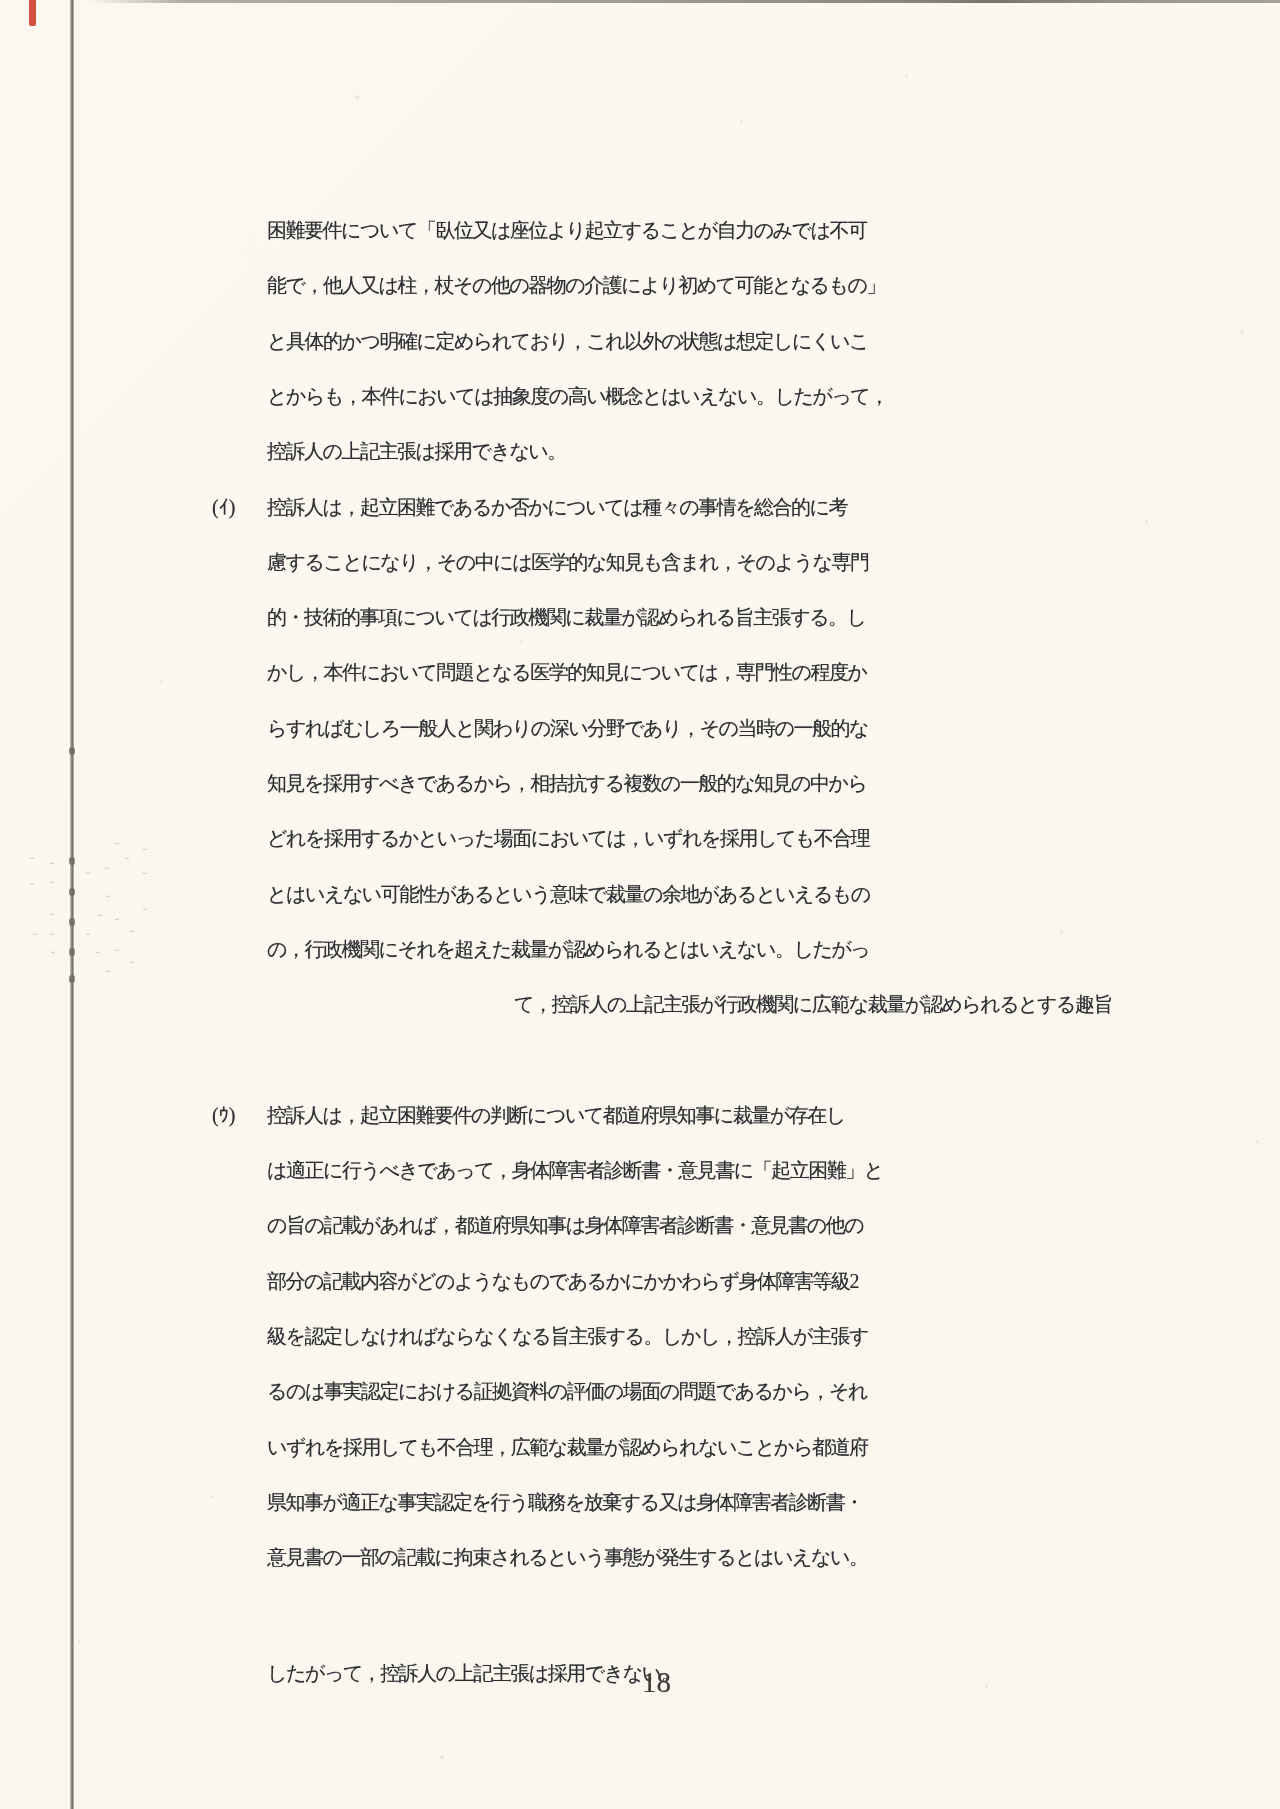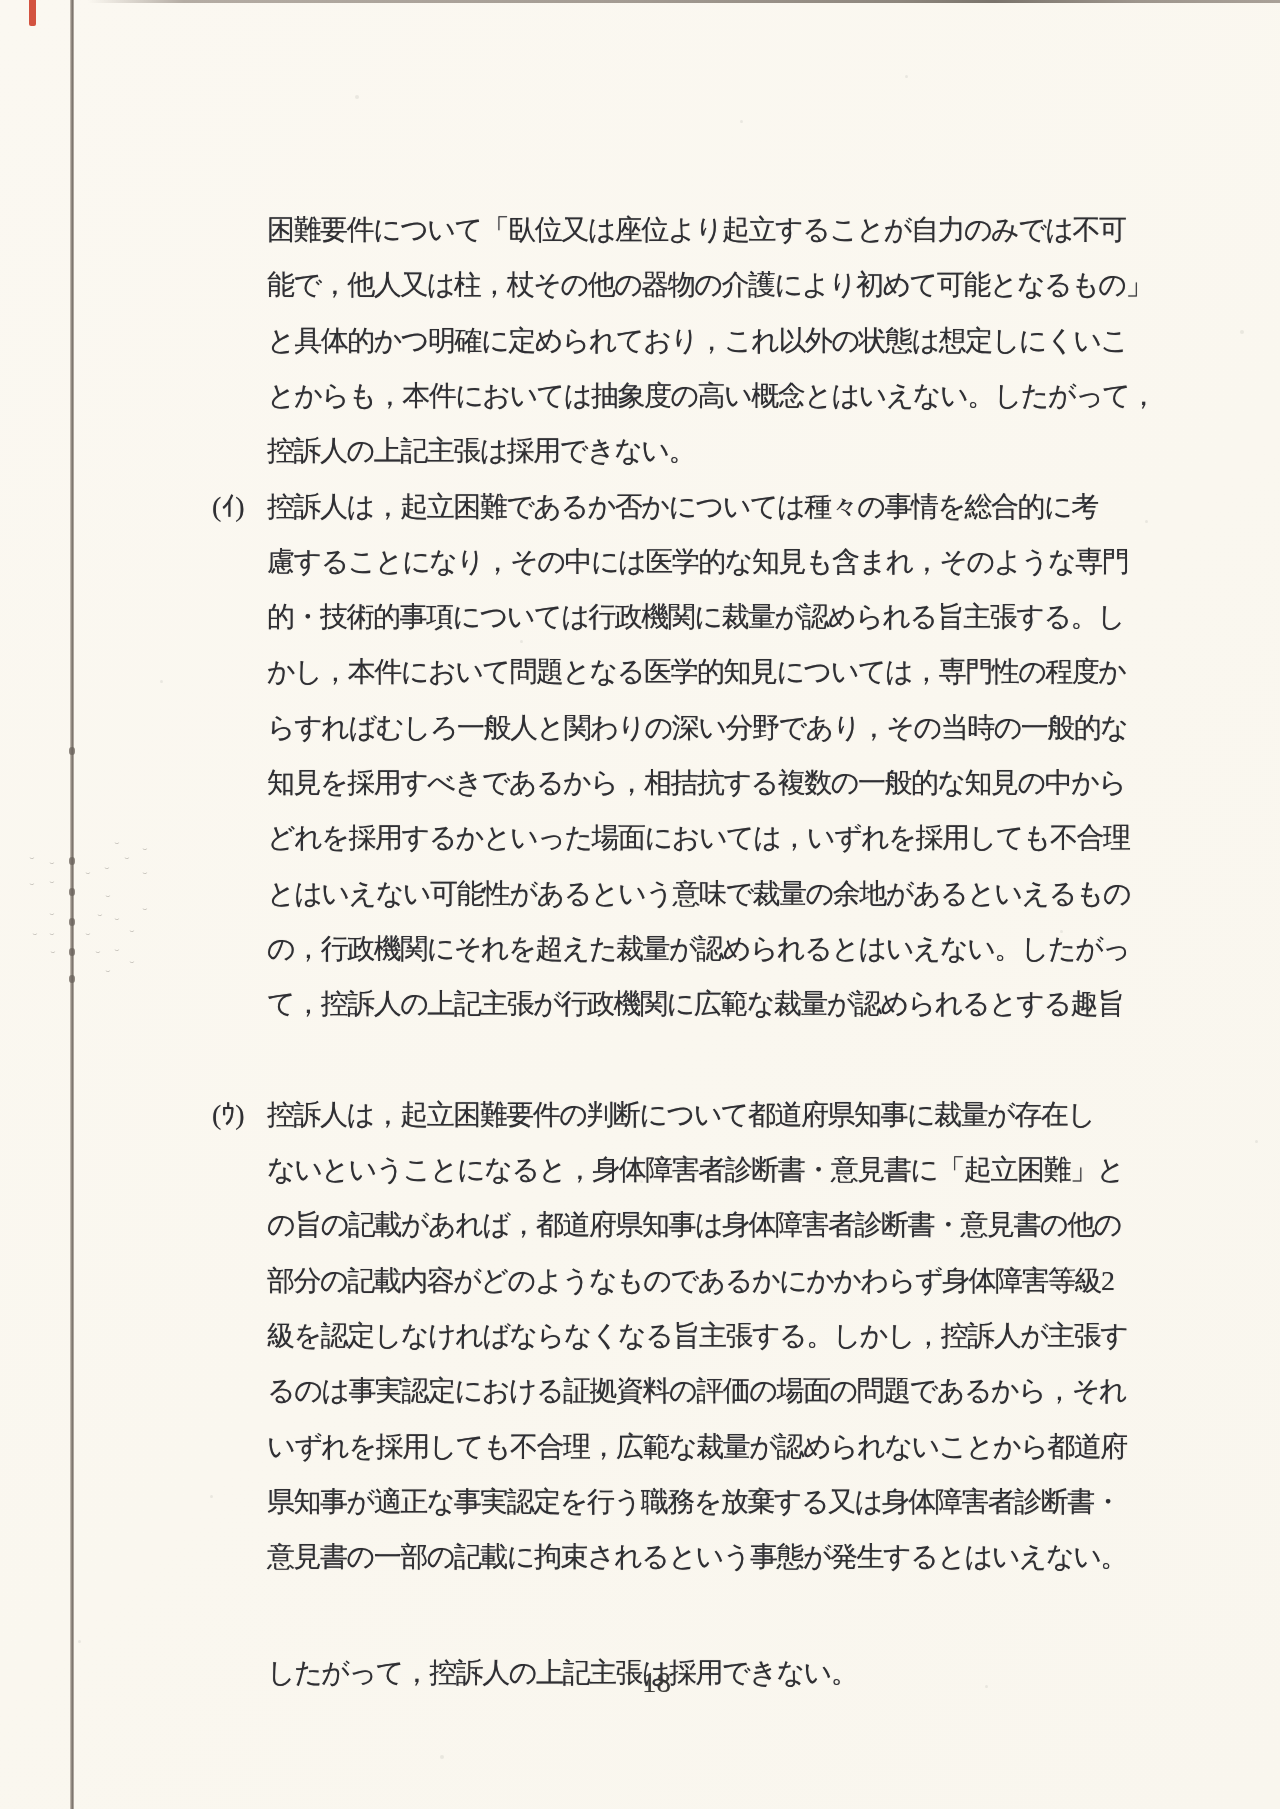--- a/index.html
+++ b/index.html
@@ -31,21 +31,21 @@
     background:#6b635c;opacity:.75;
   }
   
   .red-mark{
     position:absolute;left:29px;top:0;width:7px;height:26px;
     background:#cf4431;border-radius:0 0 2px 2px;opacity:.92;
   }
   .text-block{position:absolute;top:0;left:0;width:1280px;height:1809px;}
   .line{
     position:absolute;left:212px;width:900px;
-    font-size:28px;line-height:32px;letter-spacing:-1.5px;
+    font-size:20px;line-height:32px;letter-spacing:-1.5px;
     color:#2f2f33;white-space:nowrap;
     text-shadow:0 0 0.7px rgba(47,47,52,.55);
   }
   .line .lbl{
     display:inline-block;width:55px;letter-spacing:0;
     vertical-align:top;
   }
   .page-number{
     position:absolute;left:642px;top:1666px;width:90px;
     text-align:left;font-size:29px;color:#3c3b38;
@@ -78,23 +78,23 @@
       <div class="line" style="top: 546px;"><span class="lbl"></span><span>慮することになり，その中には医学的な知見も含まれ，そのような専門</span></div>
       <div class="line" style="top: 601px;"><span class="lbl"></span><span>的・技術的事項については行政機関に裁量が認められる旨主張する。し</span></div>
       <div class="line" style="top: 656px;"><span class="lbl"></span><span>かし，本件において問題となる医学的知見については，専門性の程度か</span></div>
       <div class="line" style="top: 712px;"><span class="lbl"></span><span>らすればむしろ一般人と関わりの深い分野であり，その当時の一般的な</span></div>
       <div class="line" style="top: 767px;"><span class="lbl"></span><span>知見を採用すべきであるから，相拮抗する複数の一般的な知見の中から</span></div>
       <div class="line" style="top: 822px;"><span class="lbl"></span><span>どれを採用するかといった場面においては，いずれを採用しても不合理</span></div>
       <div class="line" style="top: 878px;"><span class="lbl"></span><span>とはいえない可能性があるという意味で裁量の余地があるといえるもの</span></div>
       <div class="line" style="top: 933px;"><span class="lbl"></span><span>の，行政機関にそれを超えた裁量が認められるとはいえない。したがっ</span></div>
       <div class="line" style="top: 988px; text-align: right;"><span class="lbl"></span><span>て，控訴人の上記主張が行政機関に広範な裁量が認められるとする趣旨</span></div>
       <div class="line" style="top: 1099px;"><span class="lbl">(ｳ)</span><span>控訴人は，起立困難要件の判断について都道府県知事に裁量が存在し</span></div>
-      <div class="line" style="top: 1154px;"><span class="lbl"></span><span>ないということになると，身体障害者診断書・意見書に「起立困難」と</span></div>
+      <div class="line" style="top: 1154px;"><span class="lbl"></span><span>は適正に行うべきであって，身体障害者診断書・意見書に「起立困難」と</span></div>
       <div class="line" style="top: 1209px;"><span class="lbl"></span><span>の旨の記載があれば，都道府県知事は身体障害者診断書・意見書の他の</span></div>
-      <div class="line" style="top: 1265px; text-align: center;"><span class="lbl"></span><span>部分の記載内容がどのようなものであるかにかかわらず身体障害等級2</span></div>
+      <div class="line" style="top: 1265px;"><span class="lbl"></span><span>部分の記載内容がどのようなものであるかにかかわらず身体障害等級2</span></div>
       <div class="line" style="top: 1320px;"><span class="lbl"></span><span>級を認定しなければならなくなる旨主張する。しかし，控訴人が主張す</span></div>
       <div class="line" style="top: 1375px;"><span class="lbl"></span><span>るのは事実認定における証拠資料の評価の場面の問題であるから，それ</span></div>
       <div class="line" style="top: 1431px;"><span class="lbl"></span><span>いずれを採用しても不合理，広範な裁量が認められないことから都道府</span></div>
       <div class="line" style="top: 1486px;"><span class="lbl"></span><span>県知事が適正な事実認定を行う職務を放棄する又は身体障害者診断書・</span></div>
       <div class="line" style="top: 1541px;"><span class="lbl"></span><span>意見書の一部の記載に拘束されるという事態が発生するとはいえない。</span></div>
       <div class="line" style="top: 1646px; margin-top: 11px;"><span class="lbl"></span><span>したがって，控訴人の上記主張は採用できない。</span></div>
     </div>
 
   <div class="page-number">18</div>
 

